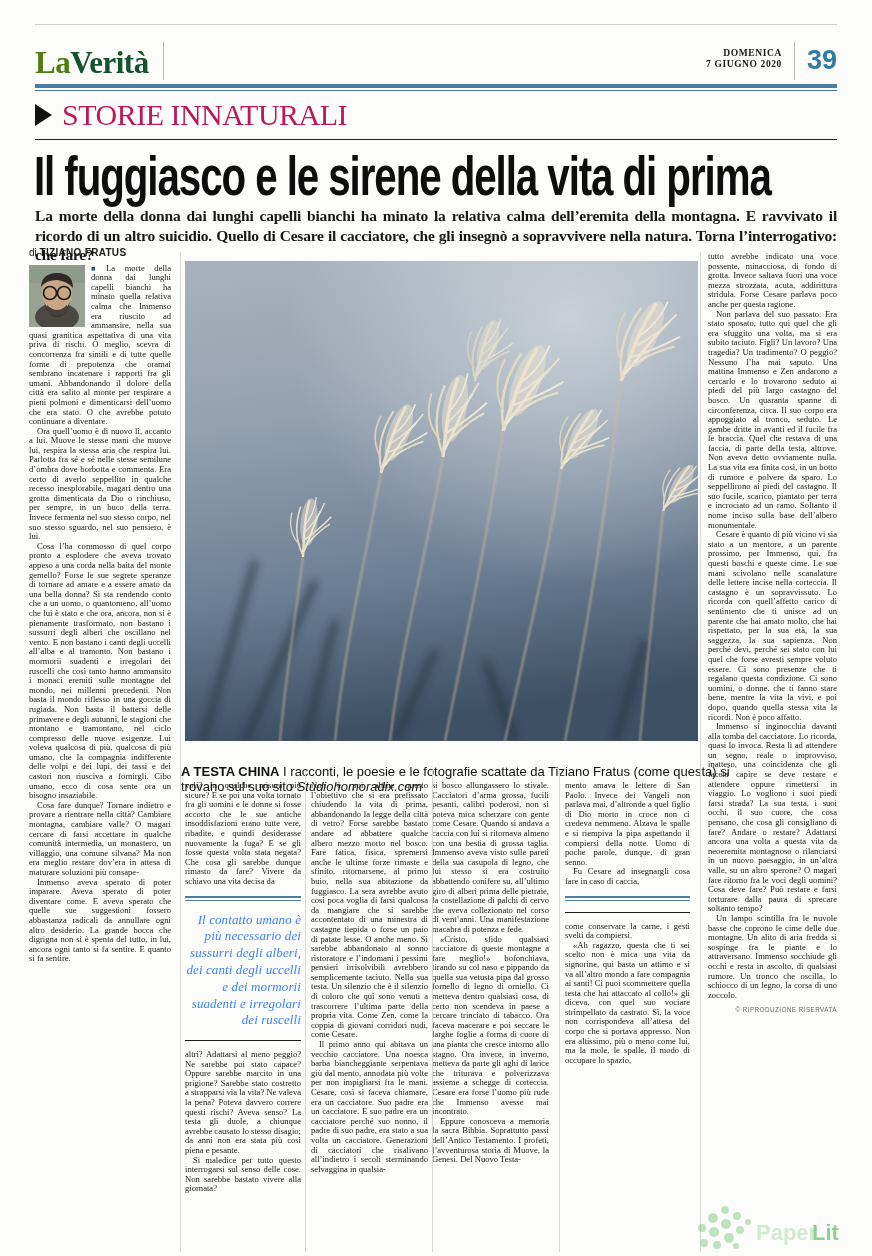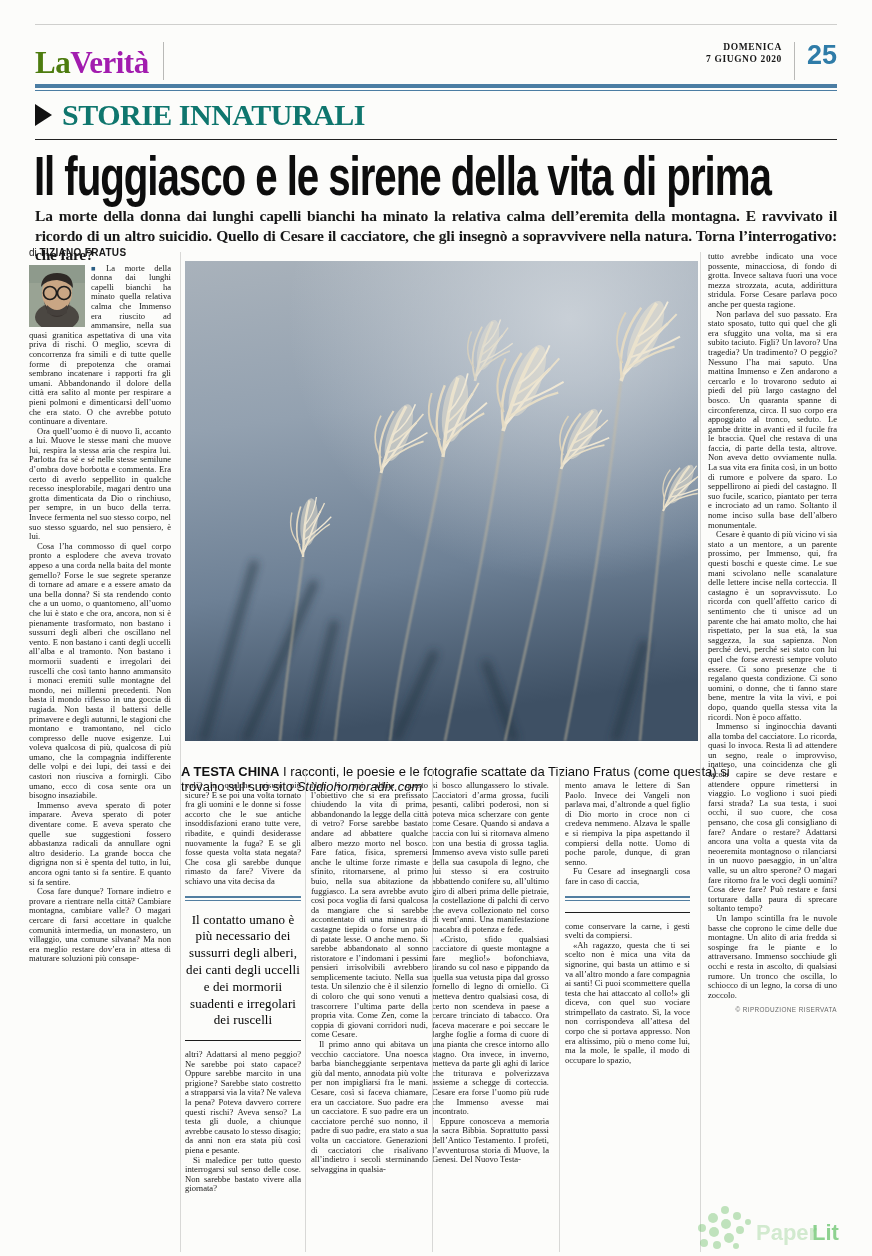--- a/index.html
+++ b/index.html
@@ -8,32 +8,32 @@
     position:relative; width:872px; height:1256px; margin:0 auto;
     background:#fcfcfa; overflow:hidden;
     font-family:"Liberation Serif", serif; color:#181818;
   }
   .topline { position:absolute; left:35px; right:35px; top:24px; border-top:1px solid #cfcfcd; }
 
   
   .masthead { position:absolute; left:35px; right:35px; top:38px; height:42px; display:flex; align-items:flex-end; }
   .logo { font-weight:bold; font-size:31px; letter-spacing:-0.5px; line-height:1; padding-bottom:2px; }
   .logo-la { color:#4d7c0f; }
-  .logo-verita { color:#a21caf; }
+  .logo-verita { color:#14532d; }
   .mast-div { width:1px; background:#b9b9b7; height:38px; margin-left:14px; align-self:flex-end; }
-  .mast-right { margin-left:auto; display:flex; align-items:flex-start;margin-top:48px; }
+  .mast-right { margin-left:auto; display:flex; align-items:center;margin-top:48px; }
   .date-block { text-align:right; font-weight:bold; font-size:9.5px; line-height:11.5px; letter-spacing:0.6px; padding-bottom:4px; }
   .pagenum-div { width:1px; background:#b9b9b7; height:38px; margin:0 12px; }
   .pagenum { font-family:"Liberation Sans", sans-serif; font-weight:bold; font-size:27px; color:#2f7ca8; line-height:1; padding-bottom:2px; }
   .mast-rule { position:absolute; left:35px; right:35px; top:84px; height:7px; border-top:4px solid #4b7da3; border-bottom:1px solid #4b7da3; }
 
   
   .section-row { position:absolute; left:35px; top:100px; display:flex; align-items:center; }
   .section-arrow { width:0; height:0; border-top:11px solid transparent; border-bottom:11px solid transparent; border-left:17px solid #111; margin-right:10px; }
-  .section-title { margin:0; font-size:30px; font-weight:bold; color:#0f766e; letter-spacing:-0.5px; line-height:1; }
+  .section-title { margin:0; font-size:30px; font-weight:normal; color:#be185d; letter-spacing:-0.5px; line-height:1; }
   .section-rule { position:absolute; left:35px; right:35px; top:139px; border-top:1.5px solid #222; }
   .headline {
     position:absolute; left:34px; top:143px; margin:0; white-space:nowrap;
     font-family:"Liberation Sans", sans-serif; font-weight:900; font-size:56px; letter-spacing:-1.5px;
     transform:scaleX(0.72); transform-origin:0 50%; color:#0d0d0d;
   }
   .standfirst {
     position:absolute; left:35px; right:35px; top:206px; margin:0;
     font-size:15.5px; font-weight:bold; line-height:1.26; letter-spacing:-0.2px; text-align:justify;
   }
@@ -49,21 +49,21 @@
   .para { margin:0; }
   .para.indent { text-indent:8px; }
   .byline { font-family:"Liberation Sans", sans-serif; font-size:10px; margin:0 0 6px 0; }
   .byline .author { font-weight:bold; letter-spacing:0.3px; }
   .portrait { float:left; width:56px; height:62px; margin:1px 6px 2px 0; }
   .lead-marker { color:#2b5e84; font-size:7.5px; margin-right:3px; }
 
   
   .qsep-top { height:5px; border-top:2.5px solid #527ea0; border-bottom:1px solid #527ea0; margin:9px 0 11px; }
   .qsep-bottom { border-top:1px solid #1c1c1c; margin:11px 0 9px; }
-  .pullquote { color:#000000; font-size:13px; line-height:16.8px; text-align:center; letter-spacing:0.1px; }
+  .pullquote { font-style:italic; color:#3b82f6; font-size:13px; line-height:16.8px; text-align:right; letter-spacing:0.1px; }
 
   
   .photo { position:absolute; left:185px; top:261px; width:513px; height:480px; }
   .photo svg { display:block; }
   .caption { position:absolute; left:181px; top:746px; width:560px; font-family:"Liberation Sans", sans-serif; font-size:13px; color:#111;margin-top:18px; }
   .caption .kicker { font-weight:bold; }
   .caption .site { font-style:italic; }
 
   
   .vline { position:absolute; width:1px; background:#d8d8d6; }
@@ -87,21 +87,21 @@
     <div class="logo">
       <span class="logo-la">La</span><span class="logo-verita">Verità</span>
     </div>
     <div class="mast-div"></div>
     <div class="mast-right">
       <div class="date-block">
         <div>DOMENICA</div>
         <div>7 GIUGNO 2020</div>
       </div>
       <div class="pagenum-div"></div>
-      <div class="pagenum">25</div>
+      <div class="pagenum">39</div>
     </div>
   </header>
   <div class="mast-rule"></div>
 
   <div class="section-row">
     <span class="section-arrow"></span>
     <h2 class="section-title">STORIE INNATURALI</h2>
   </div>
   <div class="section-rule"></div>
 
@@ -122,22 +122,22 @@
           <path d="M18 40 Q28 50 38 40 L38 48 Q28 54 18 48 Z" fill="#45403c"></path>
           <circle cx="21" cy="28" r="6.5" fill="none" stroke="#1c1c1c" stroke-width="1.6"></circle>
           <circle cx="35" cy="28" r="6.5" fill="none" stroke="#1c1c1c" stroke-width="1.6"></circle>
           <line x1="27" y1="28" x2="29" y2="28" stroke="#1c1c1c" stroke-width="1.4"></line>
         </svg>
       </span>
       <span class="lead-marker">■</span><span>La morte della donna dai lunghi capelli bianchi ha minato quella relativa calma che Immenso era riuscito ad ammansire, nella sua quasi granitica aspettativa di una vita priva di rischi. O meglio, scevra di concorrenza fra simili e di tutte quelle forme di prepotenza che oramai sembrano incatenare i rapporti fra gli umani. Abbandonando il dolore della città era salito al monte per respirare a pieni polmoni e dimenticarsi dell’uomo che era stato. O che avrebbe potuto continuare a diventare.</span>
     </div>
     <p class="para indent">Ora quell’uomo è di nuovo lì, accanto a lui. Muove le stesse mani che muove lui, respira la stessa aria che respira lui. Parlotta fra sé e sé nelle stesse semilune d’ombra dove borbotta e commenta. Era certo di averlo seppellito in qualche recesso inesplorabile, magari dentro una grotta dimenticata da Dio o rinchiuso, per sempre, in un buco della terra. Invece fermenta nel suo stesso corpo, nel suo stesso sguardo, nel suo pensiero, è lui.</p>
     <p class="para indent">Cosa l’ha commosso di quel corpo pronto a esplodere che aveva trovato appeso a una corda nella baita del monte gemello? Forse le sue segrete speranze di tornare ad amare e a essere amato da una bella donna? Si sta rendendo conto che a un uomo, o quantomeno, all’uomo che lui è stato e che ora, ancora, non si è pienamente trasformato, non bastano i sussurri degli alberi che oscillano nel vento. E non bastano i canti degli uccelli all’alba e al tramonto. Non bastano i mormorii suadenti e irregolari dei ruscelli che così tanto hanno ammansito i monaci eremiti sulle montagne del mondo, nei millenni precedenti. Non basta il mondo riflesso in una goccia di rugiada. Non basta il battersi delle primavere e degli autunni, le stagioni che montano e tramontano, nel ciclo compresso delle nuove esigenze. Lui voleva qualcosa di più, qualcosa di più umano, che la compagnia indifferente delle volpi e dei lupi, dei tassi e dei castori non riusciva a fornirgli. Cibo umano, ecco di cosa sente ora un bisogno insaziabile.</p>
+    <p class="para indent">Cosa fare dunque? Tornare indietro e provare a rientrare nella città? Cambiare montagna, cambiare valle? O magari cercare di farsi accettare in qualche comunità intermedia, un monastero, un villaggio, una comune silvana? Ma non era meglio restare dov’era in attesa di maturare soluzioni più consape-</p>
     <p class="para indent">Immenso aveva sperato di poter imparare. Aveva sperato di poter diventare come. E aveva sperato che quelle sue suggestioni fossero abbastanza radicali da annullare ogni altro desiderio. La grande bocca che digrigna non si è spenta del tutto, in lui, ancora ogni tanto si fa sentire. E quanto si fa sentire.</p>
-    <p class="para indent">Cosa fare dunque? Tornare indietro e provare a rientrare nella città? Cambiare montagna, cambiare valle? O magari cercare di farsi accettare in qualche comunità intermedia, un monastero, un villaggio, una comune silvana? Ma non era meglio restare dov’era in attesa di maturare soluzioni più consape-</p>
   </div>
 
   <div class="photo">
     <svg width="513" height="480" viewBox="0 0 513 480" xmlns="http://www.w3.org/2000/svg">
       <defs>
         <linearGradient id="bg" x1="0" y1="0" x2="0.15" y2="1">
           <stop offset="0" stop-color="#a9b2bb"></stop>
           <stop offset="0.35" stop-color="#93a1b0"></stop>
           <stop offset="0.7" stop-color="#6d8095"></stop>
           <stop offset="1" stop-color="#3e5064"></stop>

